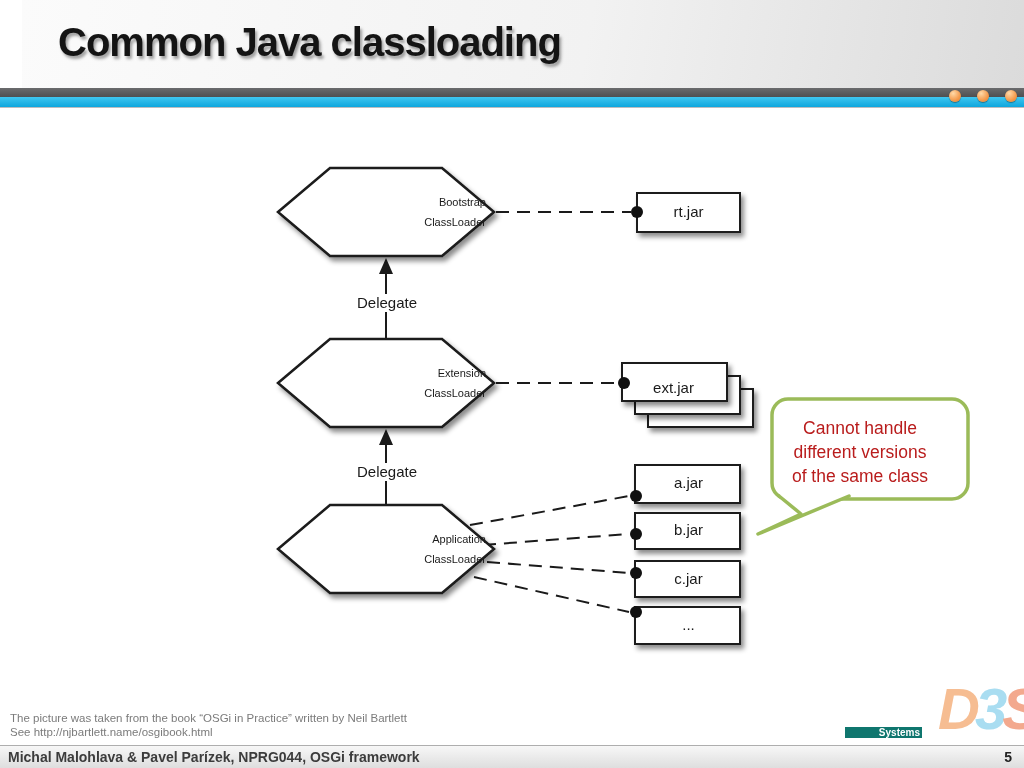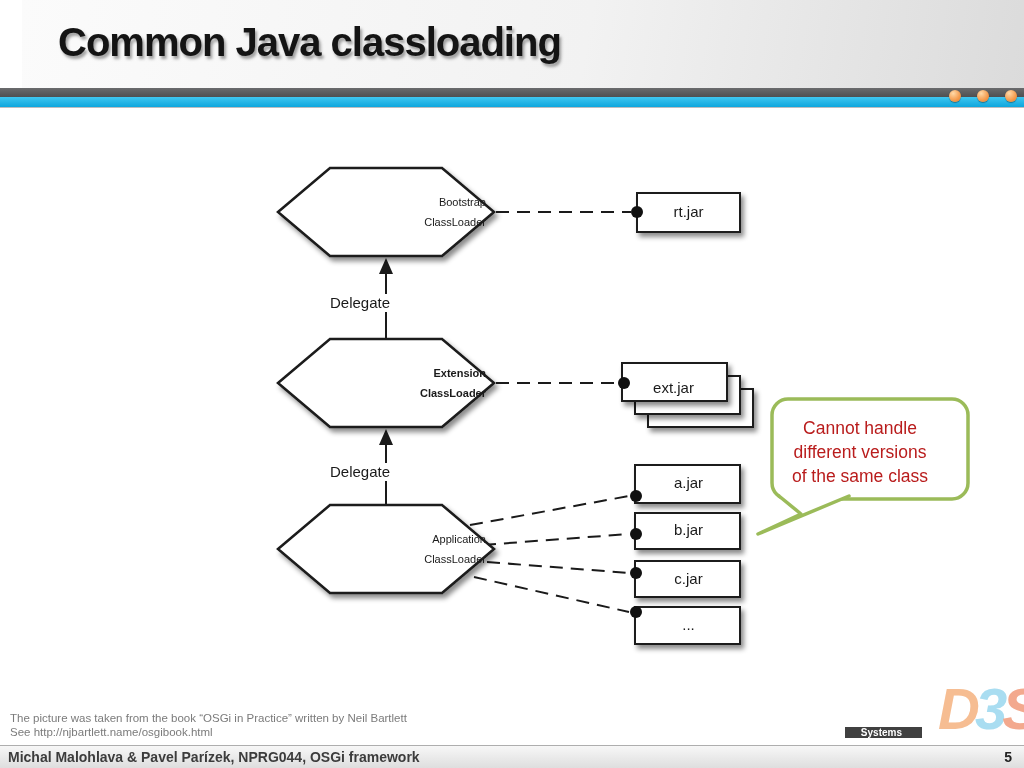--- a/index.html
+++ b/index.html
@@ -34,24 +34,24 @@
     box-shadow:0 1px 1px rgba(0,0,0,0.35);
   }
   .dot1 { left:949px; } .dot2 { left:977px; } .dot3 { left:1005px; }
 
   
   .diagram { position:absolute; left:0; top:107px; width:1024px; height:638px; }
   .diagram svg { position:absolute; left:0; top:0; }
   .ovl { position:absolute; color:#1a1a1a; }
   .hexlabel { width:200px; text-align:right; font-size:11px; line-height:20px; }
   .hex-bootstrap { left:286px; top:85px; }
-  .hex-extension { left:286px; top:256px;font-weight:bold; }
+  .hex-extension { left:286px; top:256px; }
   .hex-application { left:286px; top:422px; }
   .dlabel {
-    width:90px; left:330px; height:18px; line-height:18px; 
+    width:90px; left:342px; height:18px; line-height:18px; text-align:center;
     font-size:15px; background:#ffffff;
   }
   .dlabel1 { top:187px; } .dlabel2 { top:356px; }
   .jarlabel { width:103px; height:18px; line-height:18px; text-align:center; font-size:15px; }
   .jar-rt  { left:637px; top:96px; }
   .jar-ext { left:622px; top:272px; }
   .jar-a   { left:637px; top:367px; }
   .jar-b   { left:637px; top:414px; }
   .jar-c   { left:637px; top:463px; }
   .jar-d   { left:637px; top:509px; }
@@ -68,22 +68,22 @@
 
   
   .logo { position:absolute; left:840px; top:686px; width:184px; height:59px; }
   .logo-dept {
     position:absolute; right:102px; top:6px; width:140px; text-align:right;
     font-size:10px; font-weight:bold; color:#a3a3a3; line-height:11.5px;
     right:auto; left:-18px;
   }
   .logo-bar {
     position:absolute; left:5px; top:41px; width:77px; height:11px;
-    background:#404040; text-align:right; font-size:10px; font-weight:bold;
-    color:#ffffff; line-height:11px; padding-right:20px; box-sizing:border-box;
+    background:#0f766e; text-align:right; font-size:10px; font-weight:bold;
+    color:#ffffff; line-height:11px; padding-right:2px; box-sizing:border-box;
   }
   .logo-d3s {
     position:absolute; left:66px; top:-6px; font-size:58px; line-height:58px;
     font-weight:bold; font-style:italic; letter-spacing:-5px; white-space:nowrap;margin-left:32px;
   }
   .d3s-d { color:#f6bd92; } .d3s-3 { color:#a9ddf1; } .d3s-s { color:#f3a98e; }
 
   
   .footer {
     position:absolute; left:0; top:745px; width:1024px; height:23px;

